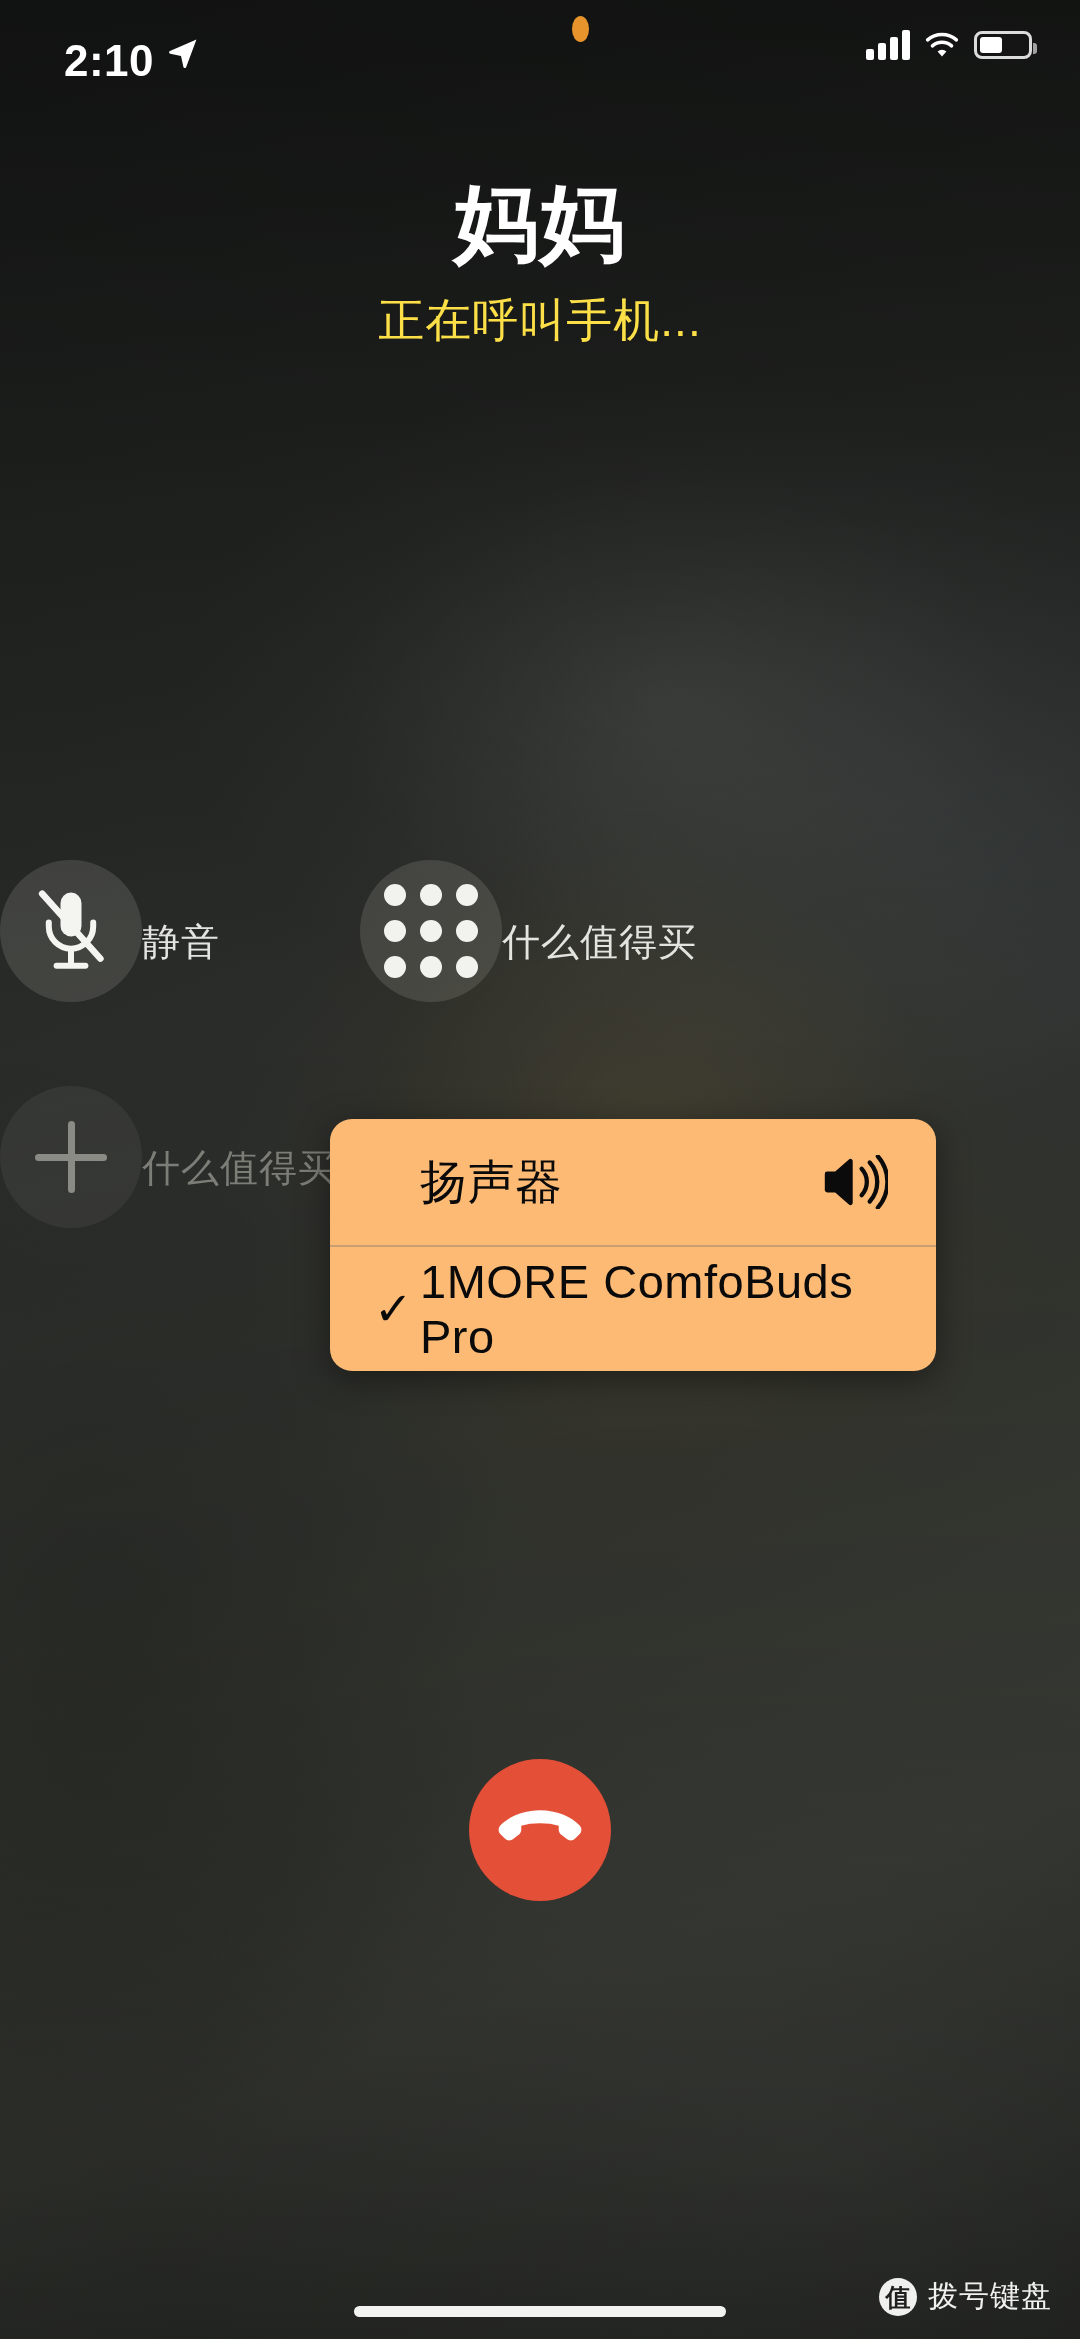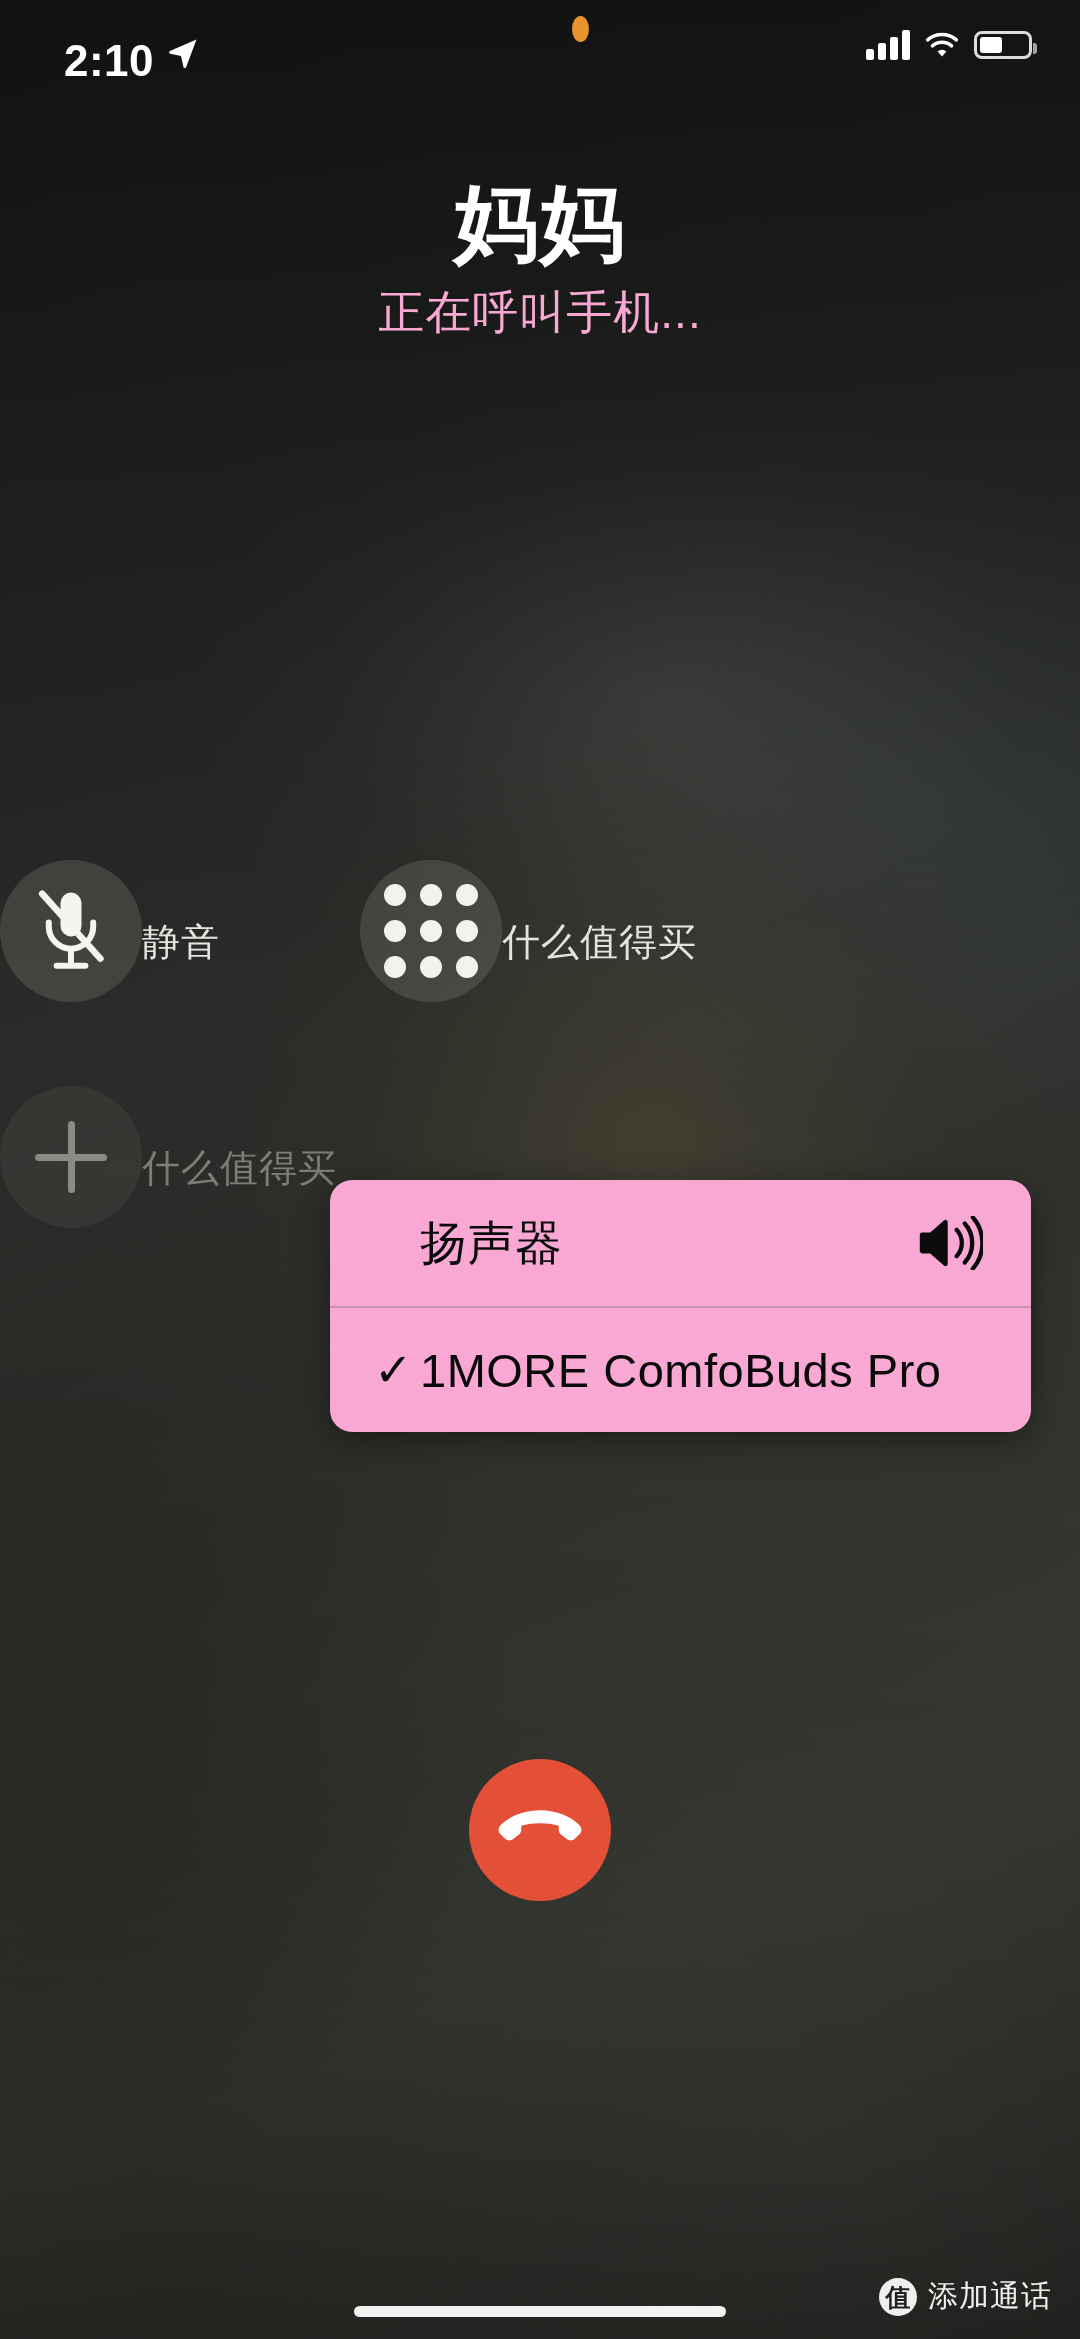--- a/index.html
+++ b/index.html
@@ -66,22 +66,22 @@
   
   #caller{
     position:absolute; top:176px; left:0; width:1080px;
     text-align:center; z-index:20;
   }
   #caller-name{
     font-size:84px; color:#fff; font-weight:700; line-height:1.12;
     letter-spacing:2px;
   }
   #caller-status{
-    margin-top:12px;
-    font-size:46px; color:#f9a8d4; font-weight:400; letter-spacing:1px;
+    margin-top:20px;
+    font-size:46px; color:#fde047; font-weight:400; letter-spacing:1px;
   }
 
   
   #controls{
     position:absolute; top:860px; left:0; width:1080px;
     z-index:15;
   }
   .ctl-row{ display:flex; }
   .ctl{
     width:360px;
@@ -110,22 +110,22 @@
   
   .plus{ position:relative; width:72px; height:72px; }
   .plus::before,.plus::after{
     content:""; position:absolute; background:#8b8b85; border-radius:4px;
   }
   .plus::before{ left:0; top:33px; width:72px; height:7px; }
   .plus::after{ top:0; left:33px; width:7px; height:72px; }
 
   
   #route-menu{
-    position:absolute; left:330px; top:1180px; width:701px;
-    background:#f9a8d4; border-radius:22px;
+    position:absolute; left:330px; top:1119px; width:606px;
+    background:#fdba74; border-radius:22px;
     z-index:25; overflow:hidden;
     box-shadow:0 8px 34px rgba(0,0,0,0.42);
   }
   .route-row{
     height:126px; display:flex; align-items:center;
     padding:0 48px 0 44px; position:relative;
   }
   .route-row + .route-row{ border-top:2px solid rgba(120,120,115,0.40); }
   .route-check{
     width:46px; font-size:46px; color:#0b0b0b; line-height:1; flex:0 0 46px;
@@ -275,14 +275,14 @@
 <div id="endcall">
   <svg width="86" height="46" viewBox="0 0 34 18">
     <path d="M17 1.2C10.4 1.2 4.6 3.8 1.4 7.1c-1 1-1 2.6 0 3.6l1.7 1.7c.9.9 2.3 1 3.3.2l2.3-1.8c.6-.5.9-1.2.9-1.9V7.3c2.2-.7 4.6-1 7.4-1s5.2.3 7.4 1v1.6c0 .7.3 1.4.9 1.9l2.3 1.8c1 .8 2.4.7 3.3-.2l1.7-1.7c1-1 1-2.6 0-3.6C29.4 3.8 23.6 1.2 17 1.2z" fill="#ffffff"></path>
   </svg>
 </div>
 
 <div id="home-indicator"></div>
 
 <div id="watermark">
   <div id="wm-logo">值</div>
-  <div id="wm-text">添加通话</div>
+  <div id="wm-text">拨号键盘</div>
 </div>
 
 </body></html>

